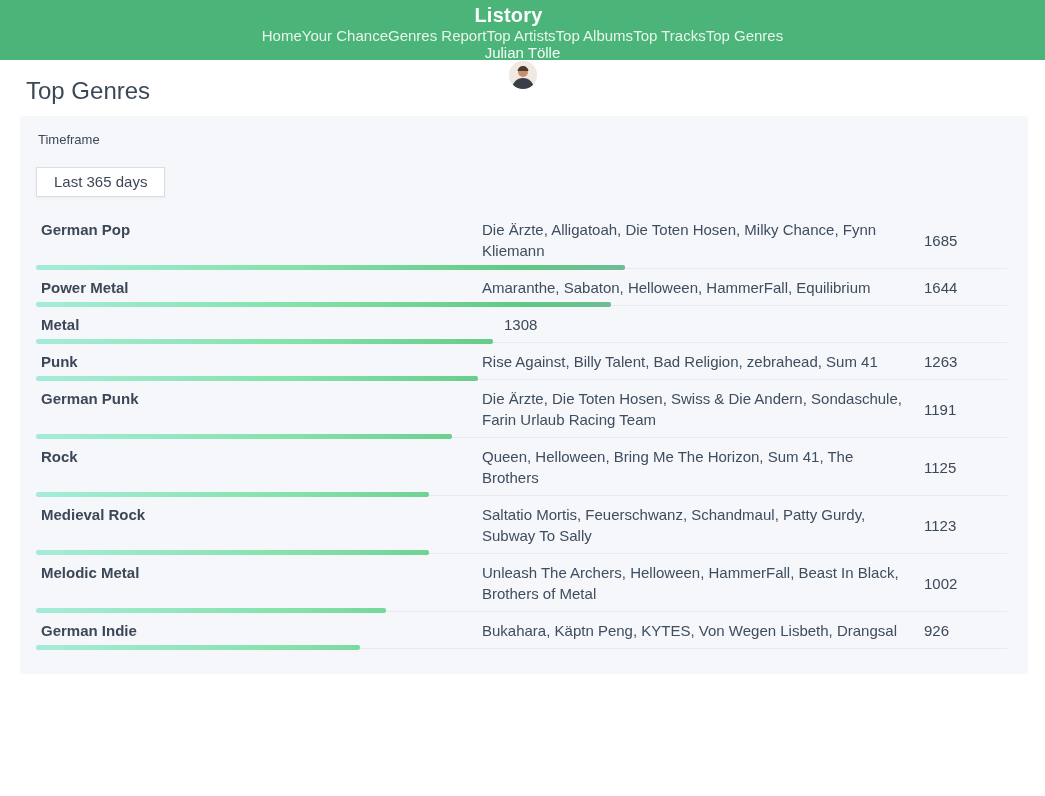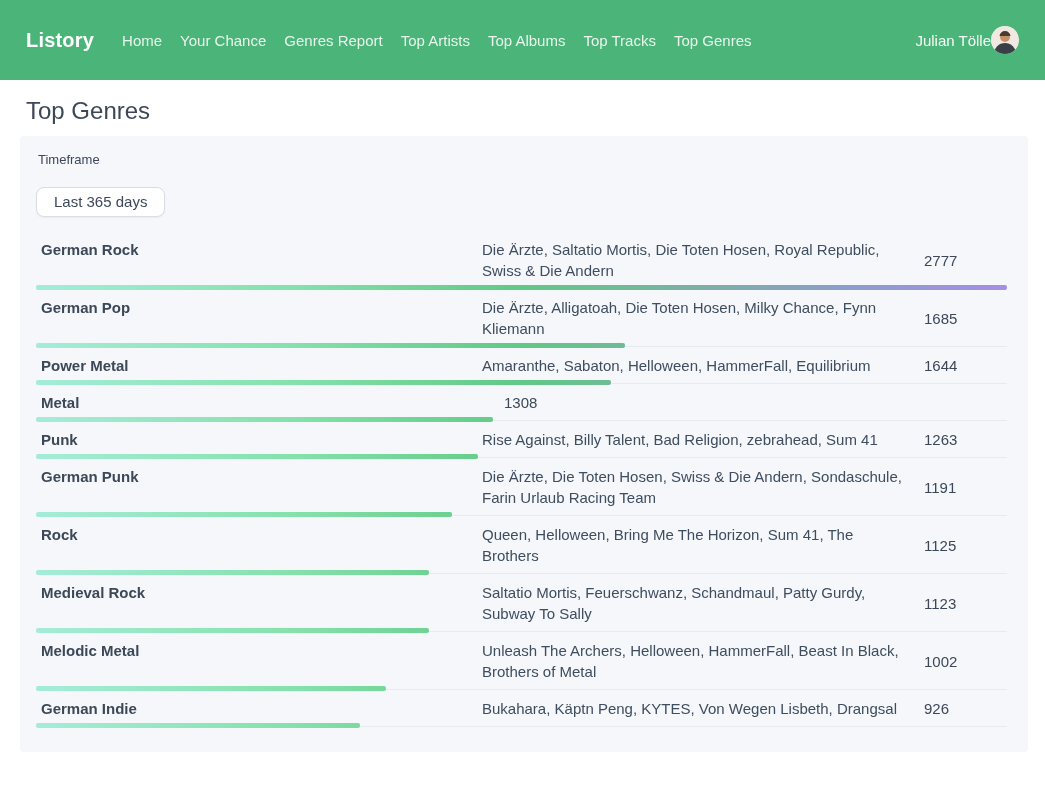--- a/index.html
+++ b/index.html
@@ -5,39 +5,39 @@
   html, body {
     margin: 0; padding: 0;
     width: 1045px; height: 796px;
     overflow: hidden;
     background: #ffffff;
     font-family: "Liberation Sans", "DejaVu Sans", sans-serif;
     color: #3c4858;
   }
   
   .app-header {
-    height: 80px;
+    height: 60px;
     background: #4bb478;
     display: flex;
     align-items: center;
-    padding: 12px 26px;
-    box-sizing: border-box;
+    padding: 4px 26px;
+    box-sizing: border-box;
+    flex-direction: column;
   }
   .brand {
     color: #ffffff;
     font-size: 20px;
     font-weight: 700;
     margin-right: 28px;
     cursor: pointer;
     letter-spacing: 0.2px;
   }
   .nav {
     display: flex;
     align-items: flex-end;
-    gap: 18px;
   }
   .nav-link {
     color: rgba(255,255,255,0.87);
     font-size: 15px;
     cursor: pointer;
     white-space: nowrap;
   }
   .header-spacer { flex: 1; }
   .user-name {
     color: rgba(255,255,255,0.95);
@@ -68,21 +68,21 @@
   }
   .filter-label {
     font-size: 13px;
     color: #3c4858;
     margin: 0 0 20px 2px;
   }
   .timeframe-button {
     display: inline-block;
     background: #ffffff;
     border: 1px solid #d9dee4;
-    border-radius: 8px;
+    border-radius: 0;
     padding: 5px 17px 6px 17px;
     font-size: 15px;
     color: #3c4858;
     font-family: inherit;
     cursor: pointer;
     box-shadow: 0 1px 2px rgba(60,72,88,0.06);
   }
   
   .genre-table { margin-top: 15px; }
   .genre-row { position: relative; }
@@ -163,30 +163,20 @@
   </div>
 </header>
 
 <h1 class="page-title">Top Genres</h1>
 
 <section class="card">
   <div class="filter-label">Timeframe</div>
   <button class="timeframe-button">Last 365 days</button>
 
   <div class="genre-table" id="genre-table">
-  <div class="genre-row">
-    <div class="row-main">
-      <div class="col-genre">German Rock</div>
-      <div class="col-artists">Die Ärzte, Saltatio Mortis, Die Toten Hosen, Royal Republic, Swiss &amp; Die Andern</div>
-      <div class="col-count">2777</div>
-    </div>
-    <div class="bar-area">
-      <div class="bar-fill" style="width: 100%; background-image: linear-gradient(90deg, rgb(165, 236, 216) 0%, rgb(133, 226, 171) 26%, rgb(96, 201, 133) 50%, rgb(123, 176, 164) 68%, rgb(140, 157, 204) 84%, rgb(167, 142, 230) 100%); background-size: 100% 100%;"></div>
-    </div>
-  </div>
 
   <div class="genre-row">
     <div class="row-main">
       <div class="col-genre">German Pop</div>
       <div class="col-artists">Die Ärzte, Alligatoah, Die Toten Hosen, Milky Chance, Fynn Kliemann</div>
       <div class="col-count">1685</div>
     </div>
     <div class="bar-area">
       <div class="bar-fill" style="width: 60.68%; background-image: linear-gradient(90deg, rgb(165, 236, 216) 0%, rgb(133, 226, 171) 26%, rgb(96, 201, 133) 50%, rgb(123, 176, 164) 68%, rgb(140, 157, 204) 84%, rgb(167, 142, 230) 100%); background-size: 164.81% 100%;"></div>
     </div>

